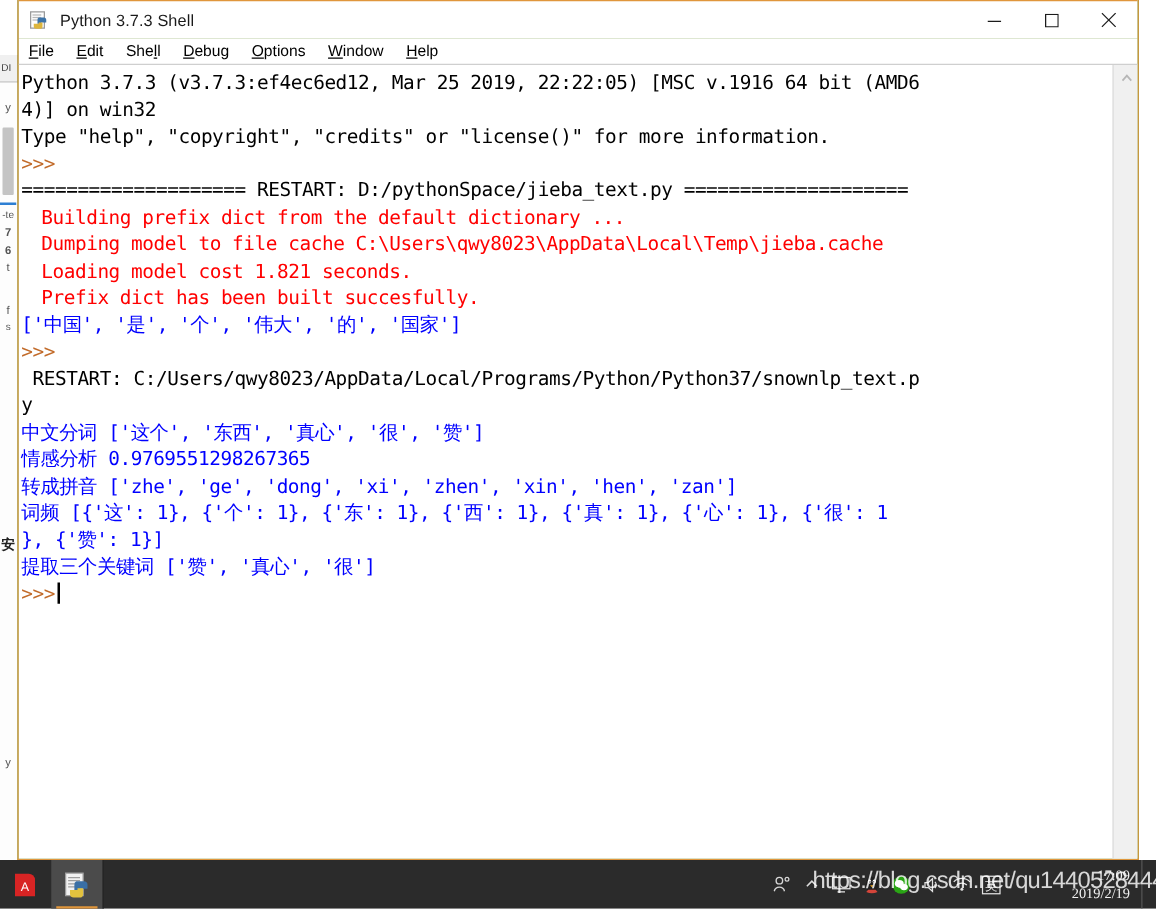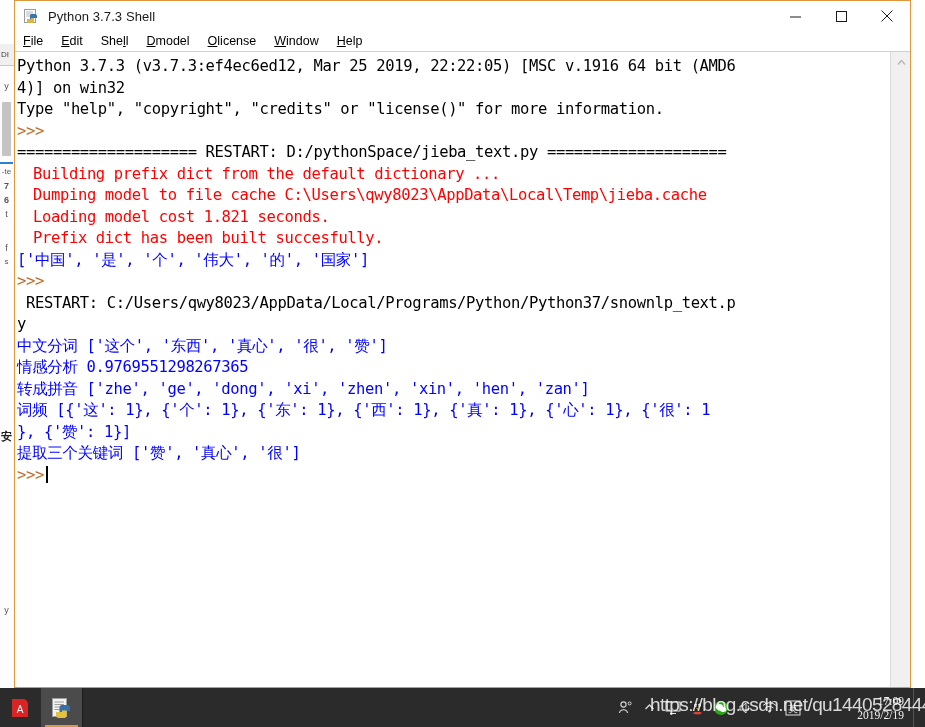--- a/index.html
+++ b/index.html
@@ -331,22 +331,22 @@
             <line x1="11.5" y1="0.5" x2="0.5" y2="11.5" stroke="currentColor"></line>
           </svg>
         </div>
       </div>
     </div>
 
     <div id="menu-bar">
       <div class="menu-item"><span class="mn">F</span><span>ile</span></div>
       <div class="menu-item"><span class="mn">E</span><span>dit</span></div>
       <div class="menu-item"><span>She</span><span class="mn">l</span><span>l</span></div>
-      <div class="menu-item"><span class="mn">D</span><span>model</span></div>
-      <div class="menu-item"><span class="mn">O</span><span>license</span></div>
+      <div class="menu-item"><span class="mn">D</span><span>ebug</span></div>
+      <div class="menu-item"><span class="mn">O</span><span>ptions</span></div>
       <div class="menu-item"><span class="mn">W</span><span>indow</span></div>
       <div class="menu-item"><span class="mn">H</span><span>elp</span></div>
     </div>
 
     <div id="shell-body">
       <div id="shell-text"><span class="ln c-black">Python 3.7.3 (v3.7.3:ef4ec6ed12, Mar 25 2019, 22:22:05) [MSC v.1916 64 bit (AMD6</span><span class="ln c-black">4)] on win32</span><span class="ln c-black">Type "help", "copyright", "credits" or "license()" for more information.</span><span class="ln c-prompt">&gt;&gt;&gt;</span><span class="ln c-black">==================== RESTART: D:/pythonSpace/jieba_text.py ====================</span><span class="ln c-red">Building prefix dict from the default dictionary ...</span><span class="ln c-red">Dumping model to file cache C:\Users\qwy8023\AppData\Local\Temp\jieba.cache</span><span class="ln c-red">Loading model cost 1.821 seconds.</span><span class="ln c-red">Prefix dict has been built succesfully.</span><span class="ln c-blue">['中国', '是', '个', '伟大', '的', '国家']</span><span class="ln c-prompt">&gt;&gt;&gt;</span><span class="ln c-black"> RESTART: C:/Users/qwy8023/AppData/Local/Programs/Python/Python37/snownlp_text.p</span><span class="ln c-black">y</span><span class="ln c-blue">中文分词 ['这个', '东西', '真心', '很', '赞']</span><span class="ln c-blue">情感分析 0.9769551298267365</span><span class="ln c-blue">转成拼音 ['zhe', 'ge', 'dong', 'xi', 'zhen', 'xin', 'hen', 'zan']</span><span class="ln c-blue">词频 [{'这': 1}, {'个': 1}, {'东': 1}, {'西': 1}, {'真': 1}, {'心': 1}, {'很': 1</span><span class="ln c-blue">}, {'赞': 1}]</span><span class="ln c-blue">提取三个关键词 ['赞', '真心', '很']</span><span class="ln c-prompt">&gt;&gt;&gt;<span class="caret"></span></span></div>
 
       <div id="vscroll">
         <div class="sb-arrow">
           <svg width="9" height="7" viewBox="0 0 9 7">

